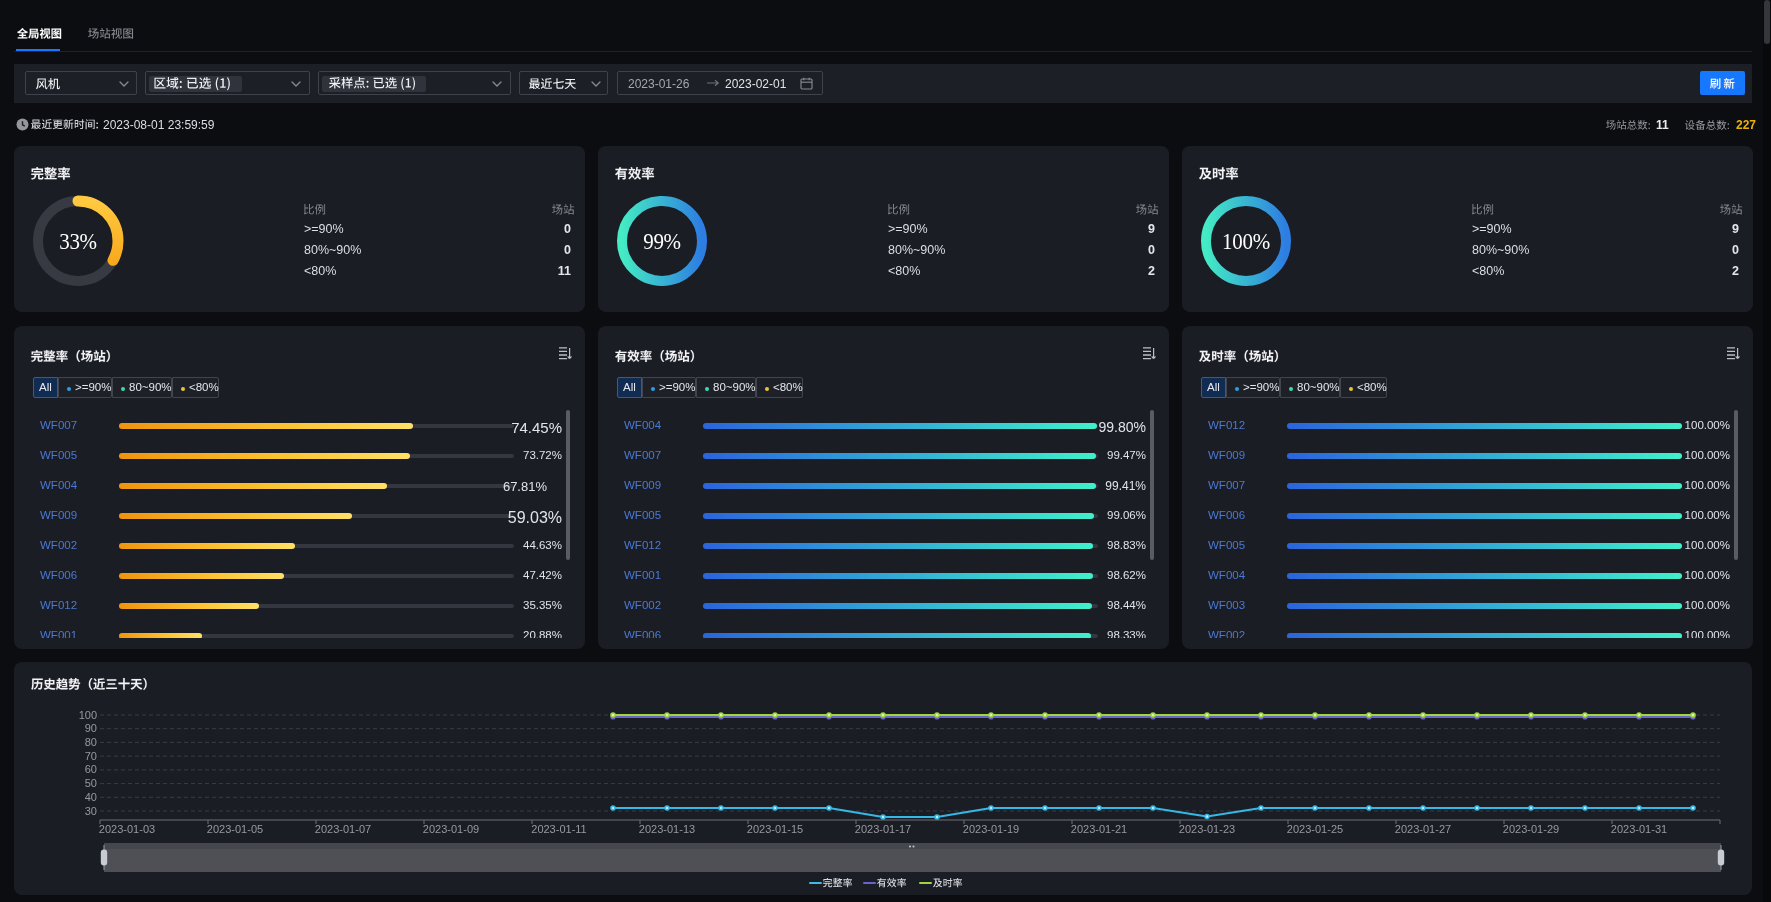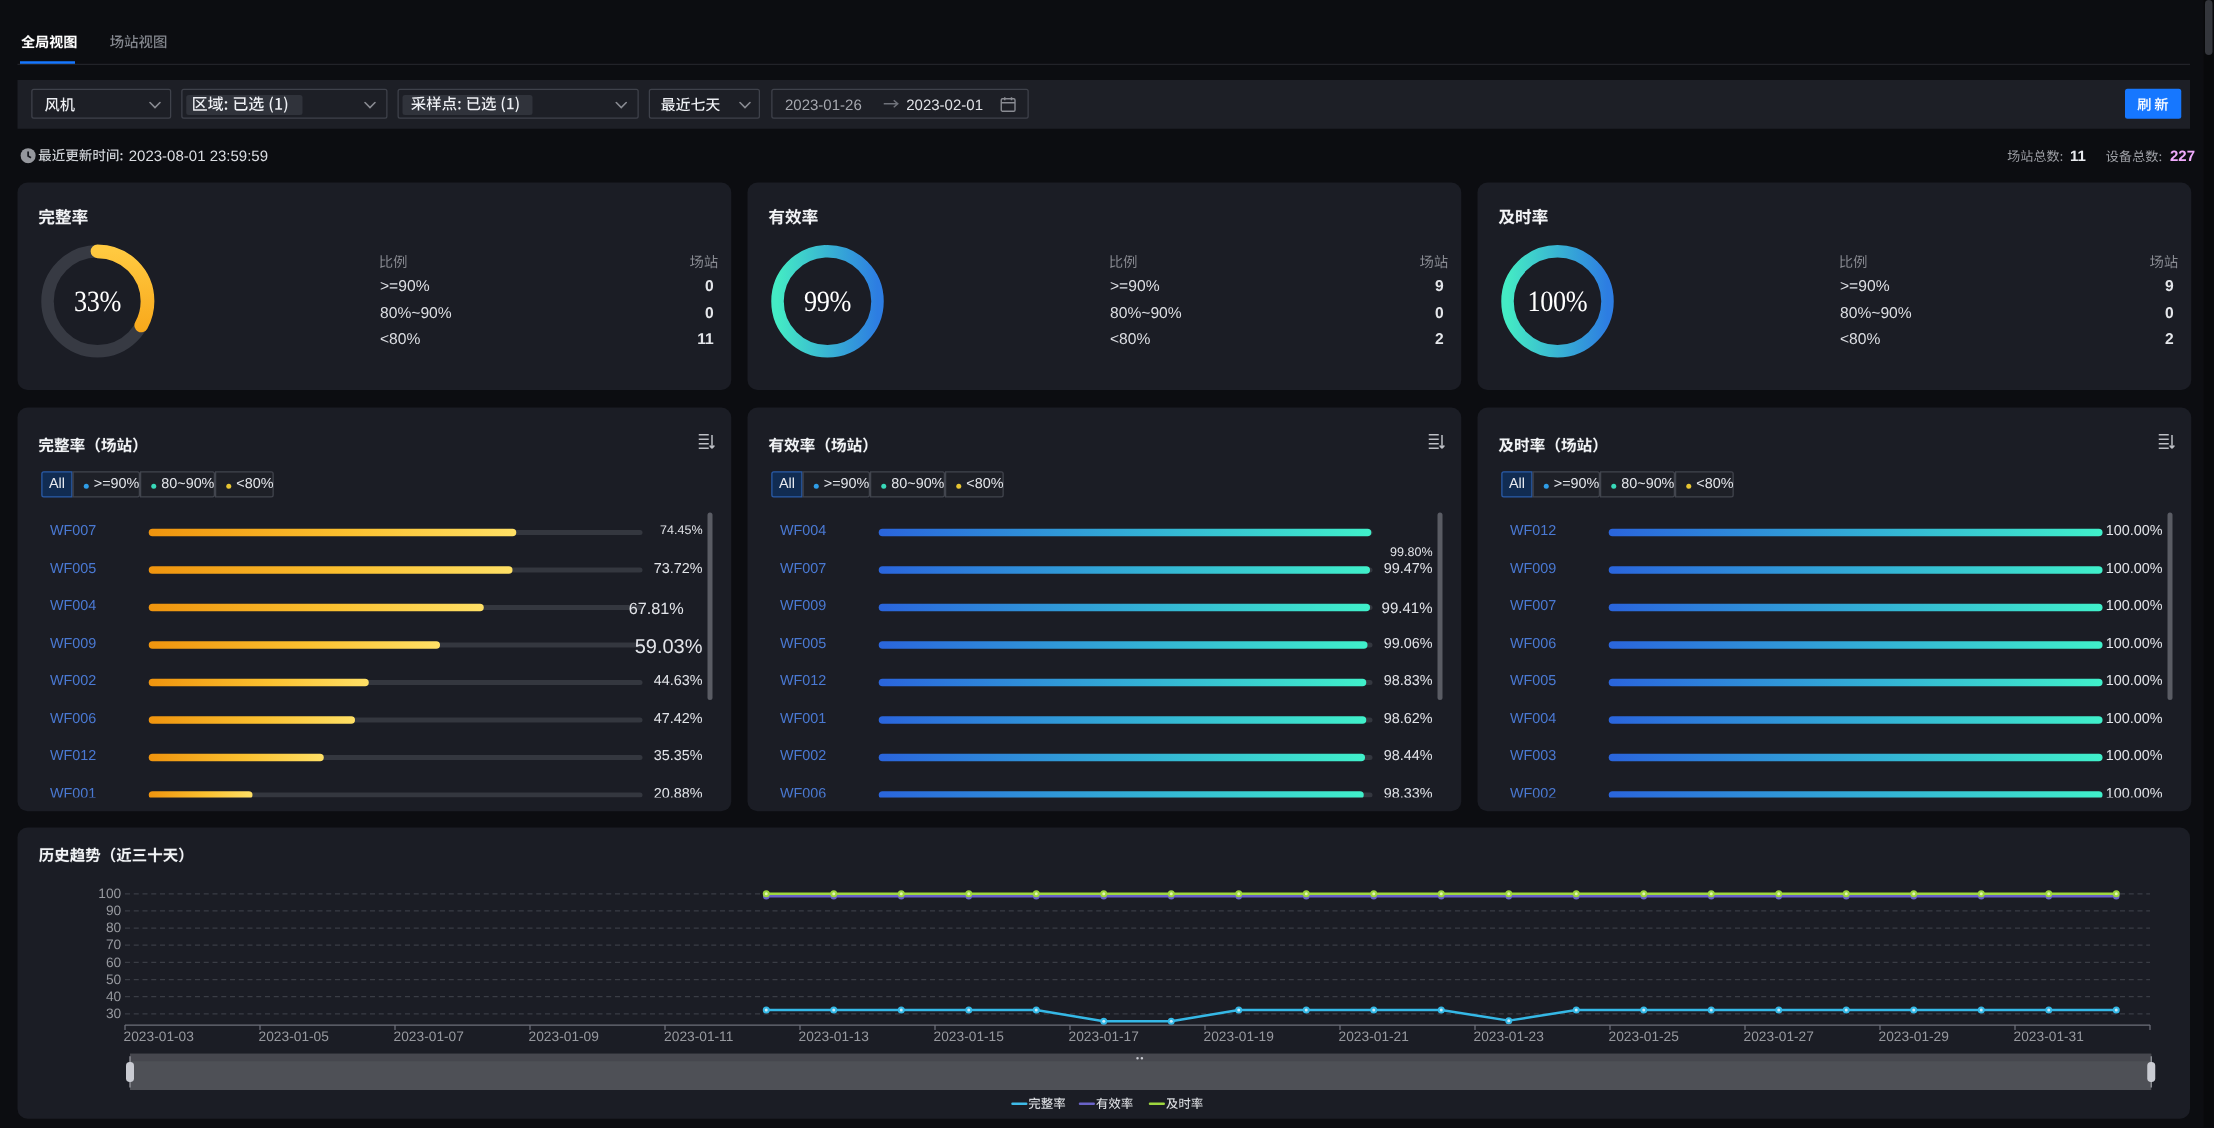--- a/index.html
+++ b/index.html
@@ -69,21 +69,21 @@
     <path d="M3 -7.3V-6.6H8.5V-7.3ZM3 -8.6V-8H8.5V-8.6ZM2 -9.3H9.5V-5.9H2ZM0.5 -5.3H10.9V-4.4H0.5ZM5.9 -3.8H9.9V-3H5.9ZM2.3 -3.8H5V-3H2.3ZM2.3 -2.3H5V-1.6H2.3ZM7.2 -3.1Q7.6 -2 8.7 -1.1Q9.7 -0.3 11.1 0.1Q11 0.2 10.8 0.5Q10.6 0.7 10.5 0.9Q9 0.5 7.9 -0.5Q6.9 -1.5 6.3 -2.9ZM9.7 -3.8H9.9L10.1 -3.9L10.7 -3.6Q10.3 -2.4 9.7 -1.6Q9 -0.7 8.1 -0.1Q7.3 0.6 6.3 0.9Q6.2 0.8 6 0.5Q5.9 0.3 5.7 0.1Q6.6 -0.1 7.4 -0.7Q8.2 -1.2 8.8 -2Q9.4 -2.7 9.7 -3.7ZM0.5 -0.6Q1.2 -0.6 2.1 -0.7Q3 -0.8 4 -0.9Q5 -1 6 -1.1L6.1 -0.3Q5.1 -0.2 4.1 -0Q3.1 0.1 2.2 0.2Q1.3 0.3 0.6 0.4ZM4.4 -5H5.5V1H4.4ZM1.6 -5H2.6V-0.3H1.6Z M16.8 -6.4H22.5V-5.4H16.8ZM19.4 -5.9H20.4V-1H19.4ZM14.6 -5.6V-1H13.5V-4.5H12.1V-5.6ZM16.2 -9H17.3V-6.5Q17.3 -5.9 17.3 -5.1Q17.2 -4.4 17.1 -3.7Q17 -2.9 16.7 -2.2Q16.5 -1.5 16.1 -0.9Q16 -1 15.8 -1.1Q15.6 -1.3 15.4 -1.4Q15.2 -1.5 15.1 -1.6Q15.6 -2.3 15.9 -3.1Q16.1 -4 16.1 -4.9Q16.2 -5.8 16.2 -6.5ZM21.4 -9.7 22.3 -8.9Q21.5 -8.6 20.5 -8.5Q19.6 -8.3 18.5 -8.2Q17.5 -8.2 16.5 -8.1Q16.5 -8.3 16.4 -8.6Q16.3 -8.8 16.2 -9Q16.9 -9.1 17.6 -9.1Q18.3 -9.2 19 -9.3Q19.7 -9.3 20.3 -9.5Q20.9 -9.6 21.4 -9.7ZM14 -1.6Q14.2 -1.6 14.4 -1.5Q14.6 -1.4 14.8 -1.2Q15 -1.1 15.4 -0.9Q15.9 -0.5 16.7 -0.4Q17.5 -0.3 18.4 -0.3Q18.9 -0.3 19.5 -0.4Q20 -0.4 20.6 -0.4Q21.2 -0.4 21.7 -0.5Q22.2 -0.5 22.7 -0.6Q22.6 -0.4 22.5 -0.2Q22.4 -0 22.4 0.2Q22.3 0.4 22.3 0.6Q22 0.6 21.5 0.6Q21.1 0.6 20.5 0.6Q19.9 0.7 19.4 0.7Q18.8 0.7 18.4 0.7Q17.3 0.7 16.5 0.5Q15.8 0.4 15.2 0.1Q14.8 -0.2 14.5 -0.4Q14.2 -0.6 14 -0.6Q13.8 -0.6 13.6 -0.4Q13.4 -0.2 13.1 0.1Q12.9 0.5 12.6 0.8L11.9 -0.2Q12.5 -0.8 13 -1.2Q13.6 -1.6 14 -1.6ZM12.3 -9 13.2 -9.5Q13.5 -9.2 13.8 -8.8Q14.1 -8.5 14.4 -8.1Q14.7 -7.8 14.9 -7.5L14 -6.9Q13.9 -7.2 13.6 -7.5Q13.3 -7.9 13 -8.3Q12.6 -8.6 12.3 -9Z M23.7 -9.1H33.8V-8.2H23.7ZM28.3 -8.7H29.4V-4.2Q29.4 -3.5 29.3 -2.9Q29.2 -2.2 28.8 -1.7Q28.5 -1.1 27.9 -0.6Q27.4 -0.1 26.4 0.3Q25.5 0.7 24.2 1Q24.1 0.9 24 0.7Q23.9 0.5 23.7 0.3Q23.6 0.1 23.5 0Q24.8 -0.2 25.7 -0.5Q26.5 -0.9 27 -1.2Q27.6 -1.6 27.8 -2.1Q28.1 -2.6 28.2 -3.1Q28.3 -3.6 28.3 -4.2ZM25.8 -4.6V-3.6H32V-4.6ZM25.8 -6.4V-5.5H32V-6.4ZM24.7 -7.3H33.1V-2.7H24.7ZM26 -2.7Q26.5 -1.9 27.3 -1.4Q28.1 -0.9 29.1 -0.6Q30.2 -0.4 31.4 -0.3Q32.7 -0.2 34.2 -0.2Q34.1 0 33.9 0.3Q33.8 0.6 33.7 0.9Q32.2 0.8 30.9 0.7Q29.5 0.6 28.4 0.2Q27.4 -0.1 26.5 -0.7Q25.6 -1.3 25 -2.3Z M41.3 -5.9H45.6V-4.9H41.3ZM35.2 -8.5H40.3V-7.6H35.2ZM35 -4H40.3V-3H35ZM35 -5.9H40.5V-5H35ZM43.3 -5.4H44.4V0.9H43.3ZM35.8 -7.4 36.7 -7.6Q36.9 -7.3 37 -6.8Q37.1 -6.4 37.2 -6.1L36.3 -5.9Q36.2 -6.2 36.1 -6.6Q36 -7 35.8 -7.4ZM38.7 -7.6 39.7 -7.4Q39.5 -6.9 39.3 -6.4Q39.1 -5.9 39 -5.6L38.1 -5.8Q38.2 -6 38.3 -6.4Q38.4 -6.7 38.5 -7Q38.6 -7.4 38.7 -7.6ZM44.4 -9.5 45.3 -8.7Q44.7 -8.5 44 -8.3Q43.3 -8.2 42.6 -8Q41.8 -7.9 41.2 -7.8Q41.1 -8 41 -8.2Q40.9 -8.4 40.8 -8.6Q41.5 -8.7 42.1 -8.9Q42.8 -9 43.4 -9.2Q44 -9.4 44.4 -9.5ZM36.9 -9.5 37.8 -9.8Q38 -9.4 38.2 -9Q38.4 -8.5 38.5 -8.2L37.5 -7.9Q37.4 -8.3 37.2 -8.7Q37.1 -9.2 36.9 -9.5ZM37.3 -5.4H38.3V-0.3Q38.3 0.1 38.2 0.3Q38.1 0.5 37.9 0.6Q37.7 0.7 37.3 0.7Q37 0.7 36.6 0.7Q36.5 0.5 36.5 0.3Q36.4 0 36.3 -0.2Q36.5 -0.1 36.8 -0.1Q37 -0.1 37.1 -0.2Q37.3 -0.2 37.3 -0.3ZM40.8 -8.6H41.8V-4.6Q41.8 -4 41.8 -3.3Q41.8 -2.5 41.6 -1.8Q41.5 -1.1 41.3 -0.4Q41.1 0.3 40.7 0.9Q40.6 0.7 40.4 0.6Q40.3 0.5 40.1 0.4Q40 0.3 39.8 0.2Q40.3 -0.5 40.5 -1.3Q40.7 -2.1 40.8 -3Q40.8 -3.9 40.8 -4.6ZM38.6 -2.3 39.3 -2.7Q39.6 -2.3 39.9 -1.8Q40.1 -1.3 40.3 -1L39.5 -0.5Q39.4 -0.9 39.1 -1.4Q38.9 -1.9 38.6 -2.3ZM35.9 -2.7 36.8 -2.4Q36.6 -1.8 36.3 -1.3Q36 -0.7 35.6 -0.3Q35.5 -0.4 35.3 -0.6Q35.1 -0.7 34.9 -0.8Q35.2 -1.2 35.5 -1.7Q35.8 -2.2 35.9 -2.7Z M47.4 -8.8H50.6V-1.2H47.4V-2.1H49.6V-7.8H47.4ZM47.4 -5.5H49.9V-4.5H47.4ZM46.9 -8.8H47.9V-0.2H46.9ZM51.1 -7.5H57.1V-6.4H51.1ZM54.7 -9.6H55.8V-0.6Q55.8 -0 55.7 0.2Q55.5 0.5 55.2 0.6Q54.8 0.8 54.2 0.8Q53.7 0.8 52.8 0.8Q52.8 0.6 52.6 0.3Q52.5 -0 52.4 -0.3Q52.8 -0.3 53.2 -0.3Q53.6 -0.3 53.9 -0.3Q54.2 -0.3 54.4 -0.3Q54.6 -0.3 54.6 -0.3Q54.7 -0.4 54.7 -0.6ZM51.4 -5.1 52.3 -5.6Q52.6 -5.1 52.9 -4.7Q53.2 -4.2 53.5 -3.7Q53.9 -3.2 54 -2.9L53.1 -2.3Q52.9 -2.7 52.6 -3.2Q52.3 -3.6 52 -4.1Q51.7 -4.6 51.4 -5.1Z M58.4 -7H59.6V1H58.4ZM58.6 -9.1 59.5 -9.6Q59.7 -9.3 60 -9.1Q60.3 -8.8 60.5 -8.5Q60.8 -8.2 60.9 -7.9L60 -7.3Q59.9 -7.6 59.6 -7.9Q59.4 -8.2 59.2 -8.5Q58.9 -8.8 58.6 -9.1ZM61.5 -9.1H67.6V-8.1H61.5ZM67 -9.1H68.1V-0.3Q68.1 0.1 68 0.4Q67.9 0.6 67.7 0.7Q67.4 0.9 67 0.9Q66.6 0.9 66.1 0.9Q66.1 0.7 66 0.4Q65.9 0.1 65.8 -0.1Q66.1 -0.1 66.4 -0.1Q66.7 -0.1 66.8 -0.1Q66.9 -0.1 67 -0.1Q67 -0.2 67 -0.3ZM62 -3.3V-2H64.5V-3.3ZM62 -5.6V-4.2H64.5V-5.6ZM61 -6.4H65.5V-1.1H61Z M70.7 -4.4Q70.3 -4.4 70.1 -4.6Q69.8 -4.9 69.8 -5.3Q69.8 -5.7 70.1 -6Q70.3 -6.2 70.7 -6.2Q71.1 -6.2 71.4 -6Q71.6 -5.7 71.6 -5.3Q71.6 -4.9 71.4 -4.6Q71.1 -4.4 70.7 -4.4ZM70.7 0.2Q70.3 0.2 70.1 -0.1Q69.8 -0.4 69.8 -0.8Q69.8 -1.2 70.1 -1.5Q70.3 -1.7 70.7 -1.7Q71.1 -1.7 71.4 -1.5Q71.6 -1.2 71.6 -0.8Q71.6 -0.4 71.4 -0.1Q71.1 0.2 70.7 0.2Z" fill="#cdd0d5"></path>
   </svg>
 <div class="txt" style="left:103px;top:118px;font-size:12px;color:#dcdee3">2023-08-01 23:59:59</div>
 <svg style="position:absolute;left:1606.0px;top:119.6px;overflow:visible" width="44.0" height="9.7" viewBox="0.4 -8.8 43.8 9.7">
     <path d="M0.5 -6.3H3.7V-5.5H0.5ZM1.8 -8.7H2.6V-1.7H1.8ZM0.4 -1.4Q0.8 -1.5 1.3 -1.7Q1.9 -1.9 2.5 -2.1Q3.1 -2.3 3.7 -2.6L3.8 -1.8Q3 -1.5 2.2 -1.2Q1.3 -0.8 0.6 -0.6ZM3.9 -8.3H8.3V-7.6H3.9ZM9.1 -5.4H9.9Q9.9 -5.4 9.9 -5.4Q9.9 -5.3 9.9 -5.2Q9.9 -5.1 9.8 -5Q9.8 -3.7 9.7 -2.7Q9.6 -1.7 9.5 -1.1Q9.4 -0.5 9.3 -0.1Q9.2 0.2 9 0.4Q8.9 0.6 8.7 0.6Q8.6 0.7 8.3 0.7Q8.1 0.8 7.8 0.8Q7.5 0.8 7.2 0.7Q7.2 0.6 7.1 0.4Q7.1 0.1 7 0Q7.3 0 7.6 0Q7.9 0 8 0Q8.1 0.1 8.2 0Q8.3 -0 8.4 -0.1Q8.5 -0.3 8.6 -0.8Q8.8 -1.3 8.9 -2.4Q9 -3.5 9.1 -5.3ZM4.3 -4.6Q4.3 -4.7 4.2 -4.8Q4.2 -4.9 4.1 -5.1Q4 -5.2 4 -5.3Q4.2 -5.3 4.5 -5.5Q4.7 -5.6 5 -5.8Q5.2 -5.9 5.5 -6.1Q5.9 -6.4 6.3 -6.7Q6.7 -7 7.1 -7.4Q7.6 -7.8 7.9 -8.2V-8.2L8.3 -8.4L8.9 -7.9Q7.9 -7 6.8 -6.2Q5.8 -5.5 4.9 -5V-4.9Q4.9 -4.9 4.8 -4.9Q4.7 -4.9 4.6 -4.8Q4.5 -4.7 4.4 -4.7Q4.3 -4.6 4.3 -4.6ZM4.3 -4.6V-5.2L4.8 -5.4H9.4L9.4 -4.7H5.2Q4.9 -4.7 4.6 -4.7Q4.4 -4.6 4.3 -4.6ZM7.7 -5 8.4 -4.9Q7.9 -3 6.9 -1.5Q6 -0.1 4.6 0.8Q4.5 0.8 4.4 0.7Q4.3 0.6 4.2 0.5Q4.1 0.4 4 0.4Q5.4 -0.5 6.3 -1.8Q7.2 -3.2 7.7 -5ZM6.1 -5 6.8 -4.9Q6.4 -3.8 5.8 -2.9Q5.2 -2.1 4.4 -1.5Q4.3 -1.5 4.2 -1.6Q4.1 -1.7 4 -1.8Q3.9 -1.9 3.8 -1.9Q4.6 -2.4 5.2 -3.2Q5.8 -4 6.1 -5Z M11.1 -6.8H15.2V-6.1H11.1ZM11 -1Q11.5 -1.1 12.2 -1.3Q12.8 -1.4 13.6 -1.6Q14.3 -1.8 15.1 -1.9L15.2 -1.2Q14.1 -0.9 13.1 -0.7Q12 -0.4 11.2 -0.2ZM11.5 -5.5 12.2 -5.6Q12.3 -5 12.4 -4.4Q12.5 -3.7 12.6 -3Q12.7 -2.4 12.7 -1.9L12 -1.8Q12 -2.3 11.9 -2.9Q11.9 -3.6 11.8 -4.2Q11.7 -4.9 11.5 -5.5ZM14 -5.8 14.7 -5.6Q14.6 -5.1 14.5 -4.5Q14.4 -3.9 14.3 -3.4Q14.2 -2.8 14.1 -2.2Q14 -1.7 13.8 -1.3L13.3 -1.4Q13.4 -1.9 13.5 -2.4Q13.6 -2.9 13.7 -3.5Q13.8 -4.1 13.8 -4.7Q13.9 -5.3 14 -5.8ZM12.3 -8.6 13 -8.8Q13.3 -8.4 13.5 -8Q13.7 -7.5 13.8 -7.2L13.1 -7Q13 -7.3 12.8 -7.7Q12.6 -8.2 12.3 -8.6ZM17.6 -6.6H20.6V-5.9H17.6ZM15.8 -0.4H19.7V0.3H15.8ZM17.1 -8.8H17.9V-3.5H17.1ZM15.4 -3.8H20.1V0.8H19.3V-3.1H16.2V0.8H15.4Z M29 -2.2 29.6 -2.6Q29.9 -2.2 30.2 -1.8Q30.5 -1.4 30.7 -1Q31 -0.6 31.1 -0.3L30.4 0.1Q30.3 -0.2 30.1 -0.6Q29.9 -1 29.6 -1.5Q29.3 -1.9 29 -2.2ZM25.3 -2.8 25.9 -3.3Q26.2 -3 26.6 -2.7Q27 -2.4 27.3 -2.1Q27.6 -1.8 27.8 -1.6L27.2 -1.1Q27 -1.4 26.7 -1.7Q26.4 -2 26 -2.3Q25.7 -2.6 25.3 -2.8ZM24 -2.5H24.8V-0.4Q24.8 -0.1 24.9 -0.1Q25.1 0 25.6 0Q25.7 0 25.9 0Q26.1 0 26.4 0Q26.7 0 26.9 0Q27.2 0 27.5 0Q27.7 0 27.8 0Q28.1 0 28.2 -0.1Q28.4 -0.1 28.4 -0.4Q28.5 -0.6 28.5 -1.1Q28.6 -1 28.7 -0.9Q28.8 -0.9 29 -0.8Q29.1 -0.8 29.2 -0.8Q29.2 -0.2 29 0.2Q28.9 0.5 28.6 0.6Q28.4 0.7 27.9 0.7Q27.8 0.7 27.6 0.7Q27.3 0.7 27 0.7Q26.7 0.7 26.4 0.7Q26.1 0.7 25.8 0.7Q25.6 0.7 25.5 0.7Q24.9 0.7 24.6 0.6Q24.2 0.5 24.1 0.3Q24 0.1 24 -0.4ZM22.4 -2.4 23.2 -2.2Q23 -1.6 22.8 -0.9Q22.5 -0.2 22.2 0.3L21.5 -0.1Q21.7 -0.4 21.9 -0.7Q22.1 -1.1 22.2 -1.5Q22.3 -2 22.4 -2.4ZM23.7 -8.5 24.4 -8.8Q24.7 -8.4 25 -7.9Q25.4 -7.4 25.5 -7L24.8 -6.6Q24.7 -6.9 24.5 -7.2Q24.4 -7.5 24.1 -7.9Q23.9 -8.2 23.7 -8.5ZM28.2 -8.8 29 -8.5Q28.6 -7.9 28.3 -7.3Q27.9 -6.6 27.5 -6.2L26.9 -6.5Q27.1 -6.8 27.4 -7.2Q27.6 -7.6 27.8 -8Q28 -8.5 28.2 -8.8ZM23.8 -6V-4.1H28.7V-6ZM23 -6.7H29.6V-3.3H23Z M32.2 -3.4H36.3V-2.7H32.2ZM32 -6.9H37.1V-6.2H32ZM36.2 -8.6 36.8 -8.3Q36.6 -8 36.3 -7.6Q36.1 -7.2 35.9 -7L35.4 -7.2Q35.5 -7.4 35.6 -7.7Q35.8 -7.9 35.9 -8.2Q36.1 -8.4 36.2 -8.6ZM34.2 -8.8H34.9V-4.2H34.2ZM32.4 -8.3 33 -8.6Q33.2 -8.2 33.4 -7.9Q33.6 -7.5 33.7 -7.2L33.1 -6.9Q33 -7.2 32.8 -7.6Q32.6 -8 32.4 -8.3ZM34.2 -6.6 34.7 -6.3Q34.5 -5.8 34.1 -5.4Q33.7 -5 33.2 -4.6Q32.8 -4.2 32.3 -4Q32.3 -4.1 32.1 -4.3Q32 -4.5 31.9 -4.6Q32.4 -4.8 32.8 -5.1Q33.2 -5.4 33.6 -5.8Q34 -6.2 34.2 -6.6ZM34.8 -6.4Q35 -6.3 35.2 -6.1Q35.5 -6 35.8 -5.8Q36.2 -5.6 36.4 -5.4Q36.7 -5.2 36.8 -5.1L36.3 -4.6Q36.2 -4.7 36 -4.9Q35.7 -5.1 35.4 -5.3Q35.1 -5.5 34.9 -5.7Q34.6 -5.9 34.4 -6ZM37.9 -6.8H41.5V-6H37.9ZM38.1 -8.7 38.8 -8.6Q38.7 -7.6 38.4 -6.7Q38.2 -5.8 37.9 -5Q37.6 -4.1 37.1 -3.5Q37.1 -3.6 37 -3.7Q36.9 -3.8 36.8 -3.9Q36.6 -4 36.6 -4Q37 -4.6 37.3 -5.3Q37.6 -6.1 37.8 -6.9Q38 -7.8 38.1 -8.7ZM40 -6.4 40.8 -6.3Q40.5 -4.5 40.1 -3.2Q39.6 -1.8 38.8 -0.8Q37.9 0.2 36.7 0.9Q36.6 0.8 36.6 0.7Q36.5 0.5 36.4 0.4Q36.3 0.3 36.2 0.2Q37.4 -0.4 38.2 -1.3Q39 -2.2 39.4 -3.4Q39.8 -4.7 40 -6.4ZM38.3 -6.1Q38.5 -4.7 39 -3.5Q39.4 -2.2 40.1 -1.3Q40.8 -0.4 41.7 0.1Q41.6 0.2 41.4 0.4Q41.3 0.6 41.2 0.7Q40.2 0.1 39.5 -0.9Q38.8 -1.8 38.4 -3.2Q37.9 -4.5 37.6 -6ZM32.7 -1.6 33.1 -2.1Q33.7 -1.9 34.3 -1.6Q34.9 -1.3 35.4 -1Q36 -0.7 36.3 -0.5L35.8 0.1Q35.5 -0.2 34.9 -0.5Q34.4 -0.8 33.8 -1.1Q33.2 -1.4 32.7 -1.6ZM36 -3.4H36.1L36.3 -3.4L36.7 -3.2Q36.4 -2.1 35.7 -1.3Q35.1 -0.5 34.2 -0Q33.3 0.5 32.3 0.8Q32.2 0.6 32.1 0.4Q32 0.3 31.9 0.1Q32.9 -0.1 33.7 -0.5Q34.5 -0.9 35.1 -1.6Q35.7 -2.3 36 -3.3ZM32.7 -1.6Q32.9 -1.9 33.1 -2.4Q33.4 -2.8 33.6 -3.2Q33.8 -3.7 33.9 -4.1L34.6 -3.9Q34.5 -3.5 34.3 -3.1Q34 -2.6 33.8 -2.2Q33.6 -1.8 33.4 -1.5Z M43.5 -4.1Q43.2 -4.1 43 -4.3Q42.8 -4.5 42.8 -4.8Q42.8 -5.2 43 -5.4Q43.2 -5.6 43.5 -5.6Q43.7 -5.6 43.9 -5.4Q44.2 -5.2 44.2 -4.8Q44.2 -4.5 43.9 -4.3Q43.7 -4.1 43.5 -4.1ZM43.5 0.1Q43.2 0.1 43 -0.1Q42.8 -0.3 42.8 -0.6Q42.8 -0.9 43 -1.1Q43.2 -1.3 43.5 -1.3Q43.7 -1.3 43.9 -1.1Q44.2 -0.9 44.2 -0.6Q44.2 -0.3 43.9 -0.1Q43.7 0.1 43.5 0.1Z" fill="#9fa1a7"></path>
   </svg>
 <div class="txt" style="left:1656px;top:118px;font-size:12px;font-weight:bold;color:#e8eaee">11</div>
 <svg style="position:absolute;left:1685.0px;top:119.6px;overflow:visible" width="44.0" height="9.9" viewBox="0.5 -8.9 43.7 9.8">
     <path d="M1.3 -8.1 1.8 -8.6Q2.1 -8.4 2.4 -8.1Q2.7 -7.8 3 -7.6Q3.2 -7.3 3.4 -7.1L2.9 -6.5Q2.7 -6.7 2.4 -7Q2.2 -7.3 1.9 -7.6Q1.6 -7.9 1.3 -8.1ZM1.8 0.6 1.7 -0.1 1.9 -0.4 3.9 -1.8Q3.9 -1.7 4 -1.5Q4.1 -1.3 4.1 -1.2Q3.5 -0.7 3 -0.3Q2.6 -0 2.4 0.2Q2.1 0.3 2 0.4Q1.9 0.5 1.8 0.6ZM0.5 -5.5H2.3V-4.8H0.5ZM5.4 -8.4H8.1V-7.7H5.4ZM4 -4.2H8.9V-3.4H4ZM8.7 -4.2H8.8L9 -4.2L9.5 -4Q9.1 -3 8.6 -2.2Q8 -1.4 7.3 -0.8Q6.6 -0.2 5.7 0.2Q4.9 0.6 4 0.8Q3.9 0.7 3.8 0.5Q3.7 0.3 3.6 0.2Q4.4 -0 5.2 -0.4Q6 -0.8 6.7 -1.3Q7.4 -1.8 7.9 -2.5Q8.4 -3.2 8.7 -4.1ZM5.1 -3.6Q5.5 -2.7 6.2 -1.9Q6.9 -1.1 7.9 -0.6Q8.9 -0.1 10.1 0.2Q10 0.3 9.9 0.4Q9.8 0.5 9.8 0.6Q9.7 0.8 9.6 0.9Q7.8 0.4 6.5 -0.7Q5.1 -1.8 4.4 -3.4ZM5.2 -8.4H5.9V-7.3Q5.9 -6.8 5.8 -6.2Q5.6 -5.7 5.2 -5.2Q4.8 -4.8 4.1 -4.4Q4 -4.5 3.9 -4.6Q3.8 -4.7 3.7 -4.8Q3.6 -4.9 3.5 -5Q4.2 -5.3 4.6 -5.7Q4.9 -6.1 5 -6.5Q5.2 -6.9 5.2 -7.3ZM7.8 -8.4H8.5V-6Q8.5 -5.8 8.5 -5.7Q8.6 -5.6 8.7 -5.6Q8.8 -5.6 8.9 -5.6Q9.1 -5.6 9.2 -5.6Q9.4 -5.6 9.4 -5.6Q9.5 -5.6 9.7 -5.6Q9.8 -5.6 9.9 -5.7Q9.9 -5.5 9.9 -5.3Q10 -5.1 10 -5Q9.9 -4.9 9.7 -4.9Q9.6 -4.9 9.4 -4.9Q9.4 -4.9 9.2 -4.9Q9 -4.9 8.9 -4.9Q8.7 -4.9 8.6 -4.9Q8.3 -4.9 8.1 -5Q7.9 -5.1 7.8 -5.4Q7.8 -5.6 7.8 -6ZM1.8 0.6Q1.8 0.5 1.7 0.4Q1.7 0.3 1.6 0.2Q1.5 0 1.4 -0Q1.5 -0.1 1.6 -0.2Q1.8 -0.4 1.8 -0.6Q1.9 -0.8 1.9 -1V-5.5H2.7V-0.3Q2.7 -0.3 2.6 -0.2Q2.4 -0.1 2.3 0Q2.1 0.2 2 0.4Q1.8 0.5 1.8 0.6Z M13.9 -7.9H18.4V-7.2H13.9ZM18.2 -7.9H18.3L18.5 -8L19 -7.6Q18.5 -7 17.9 -6.4Q17.2 -5.8 16.4 -5.4Q15.7 -4.9 14.8 -4.6Q13.9 -4.2 13 -4Q12.1 -3.8 11.2 -3.6Q11.2 -3.7 11.1 -3.9Q11 -4 11 -4.1Q10.9 -4.3 10.8 -4.4Q11.7 -4.5 12.6 -4.7Q13.4 -4.9 14.3 -5.2Q15.1 -5.5 15.9 -5.9Q16.6 -6.3 17.2 -6.8Q17.8 -7.2 18.2 -7.8ZM13.9 -7.2Q14.5 -6.5 15.6 -5.9Q16.6 -5.4 18 -5Q19.3 -4.6 20.7 -4.5Q20.6 -4.4 20.5 -4.3Q20.4 -4.1 20.4 -4Q20.3 -3.9 20.2 -3.8Q18.8 -3.9 17.5 -4.3Q16.1 -4.7 15 -5.4Q13.9 -6 13.2 -6.8ZM12.3 -3.7H19.2V0.8H18.3V-3.1H13.1V0.8H12.3ZM12.6 -2H18.7V-1.4H12.6ZM12.6 -0.2H18.7V0.5H12.6ZM15.3 -3.4H16.1V0.2H15.3ZM14.4 -8.9 15.2 -8.7Q14.7 -7.8 13.9 -7Q13 -6.2 11.8 -5.6Q11.8 -5.7 11.7 -5.8Q11.6 -5.9 11.5 -6Q11.4 -6.1 11.3 -6.2Q12.1 -6.5 12.7 -7Q13.3 -7.4 13.7 -7.9Q14.1 -8.4 14.4 -8.9Z M29 -2.2 29.6 -2.6Q29.9 -2.2 30.2 -1.8Q30.5 -1.4 30.7 -1Q31 -0.6 31.1 -0.3L30.4 0.1Q30.3 -0.2 30.1 -0.6Q29.9 -1 29.6 -1.5Q29.3 -1.9 29 -2.2ZM25.3 -2.8 25.9 -3.3Q26.2 -3 26.6 -2.7Q27 -2.4 27.3 -2.1Q27.6 -1.8 27.8 -1.6L27.2 -1.1Q27 -1.4 26.7 -1.7Q26.4 -2 26 -2.3Q25.7 -2.6 25.3 -2.8ZM24 -2.5H24.8V-0.4Q24.8 -0.1 24.9 -0.1Q25.1 0 25.6 0Q25.7 0 25.9 0Q26.1 0 26.4 0Q26.7 0 26.9 0Q27.2 0 27.5 0Q27.7 0 27.8 0Q28.1 0 28.2 -0.1Q28.4 -0.1 28.4 -0.4Q28.5 -0.6 28.5 -1.1Q28.6 -1 28.7 -0.9Q28.8 -0.9 29 -0.8Q29.1 -0.8 29.2 -0.8Q29.2 -0.2 29 0.2Q28.9 0.5 28.6 0.6Q28.4 0.7 27.9 0.7Q27.8 0.7 27.6 0.7Q27.3 0.7 27 0.7Q26.7 0.7 26.4 0.7Q26.1 0.7 25.8 0.7Q25.6 0.7 25.5 0.7Q24.9 0.7 24.6 0.6Q24.2 0.5 24.1 0.3Q24 0.1 24 -0.4ZM22.4 -2.4 23.2 -2.2Q23 -1.6 22.8 -0.9Q22.5 -0.2 22.2 0.3L21.5 -0.1Q21.7 -0.4 21.9 -0.7Q22.1 -1.1 22.2 -1.5Q22.3 -2 22.4 -2.4ZM23.7 -8.5 24.4 -8.8Q24.7 -8.4 25 -7.9Q25.4 -7.4 25.5 -7L24.8 -6.6Q24.7 -6.9 24.5 -7.2Q24.4 -7.5 24.1 -7.9Q23.9 -8.2 23.7 -8.5ZM28.2 -8.8 29 -8.5Q28.6 -7.9 28.3 -7.3Q27.9 -6.6 27.5 -6.2L26.9 -6.5Q27.1 -6.8 27.4 -7.2Q27.6 -7.6 27.8 -8Q28 -8.5 28.2 -8.8ZM23.8 -6V-4.1H28.7V-6ZM23 -6.7H29.6V-3.3H23Z M32.2 -3.4H36.3V-2.7H32.2ZM32 -6.9H37.1V-6.2H32ZM36.2 -8.6 36.8 -8.3Q36.6 -8 36.3 -7.6Q36.1 -7.2 35.9 -7L35.4 -7.2Q35.5 -7.4 35.6 -7.7Q35.8 -7.9 35.9 -8.2Q36.1 -8.4 36.2 -8.6ZM34.2 -8.8H34.9V-4.2H34.2ZM32.4 -8.3 33 -8.6Q33.2 -8.2 33.4 -7.9Q33.6 -7.5 33.7 -7.2L33.1 -6.9Q33 -7.2 32.8 -7.6Q32.6 -8 32.4 -8.3ZM34.2 -6.6 34.7 -6.3Q34.5 -5.8 34.1 -5.4Q33.7 -5 33.2 -4.6Q32.8 -4.2 32.3 -4Q32.3 -4.1 32.1 -4.3Q32 -4.5 31.9 -4.6Q32.4 -4.8 32.8 -5.1Q33.2 -5.4 33.6 -5.8Q34 -6.2 34.2 -6.6ZM34.8 -6.4Q35 -6.3 35.2 -6.1Q35.5 -6 35.8 -5.8Q36.2 -5.6 36.4 -5.4Q36.7 -5.2 36.8 -5.1L36.3 -4.6Q36.2 -4.7 36 -4.9Q35.7 -5.1 35.4 -5.3Q35.1 -5.5 34.9 -5.7Q34.6 -5.9 34.4 -6ZM37.9 -6.8H41.5V-6H37.9ZM38.1 -8.7 38.8 -8.6Q38.7 -7.6 38.4 -6.7Q38.2 -5.8 37.9 -5Q37.6 -4.1 37.1 -3.5Q37.1 -3.6 37 -3.7Q36.9 -3.8 36.8 -3.9Q36.6 -4 36.6 -4Q37 -4.6 37.3 -5.3Q37.6 -6.1 37.8 -6.9Q38 -7.8 38.1 -8.7ZM40 -6.4 40.8 -6.3Q40.5 -4.5 40.1 -3.2Q39.6 -1.8 38.8 -0.8Q37.9 0.2 36.7 0.9Q36.6 0.8 36.6 0.7Q36.5 0.5 36.4 0.4Q36.3 0.3 36.2 0.2Q37.4 -0.4 38.2 -1.3Q39 -2.2 39.4 -3.4Q39.8 -4.7 40 -6.4ZM38.3 -6.1Q38.5 -4.7 39 -3.5Q39.4 -2.2 40.1 -1.3Q40.8 -0.4 41.7 0.1Q41.6 0.2 41.4 0.4Q41.3 0.6 41.2 0.7Q40.2 0.1 39.5 -0.9Q38.8 -1.8 38.4 -3.2Q37.9 -4.5 37.6 -6ZM32.7 -1.6 33.1 -2.1Q33.7 -1.9 34.3 -1.6Q34.9 -1.3 35.4 -1Q36 -0.7 36.3 -0.5L35.8 0.1Q35.5 -0.2 34.9 -0.5Q34.4 -0.8 33.8 -1.1Q33.2 -1.4 32.7 -1.6ZM36 -3.4H36.1L36.3 -3.4L36.7 -3.2Q36.4 -2.1 35.7 -1.3Q35.1 -0.5 34.2 -0Q33.3 0.5 32.3 0.8Q32.2 0.6 32.1 0.4Q32 0.3 31.9 0.1Q32.9 -0.1 33.7 -0.5Q34.5 -0.9 35.1 -1.6Q35.7 -2.3 36 -3.3ZM32.7 -1.6Q32.9 -1.9 33.1 -2.4Q33.4 -2.8 33.6 -3.2Q33.8 -3.7 33.9 -4.1L34.6 -3.9Q34.5 -3.5 34.3 -3.1Q34 -2.6 33.8 -2.2Q33.6 -1.8 33.4 -1.5Z M43.5 -4.1Q43.2 -4.1 43 -4.3Q42.8 -4.5 42.8 -4.8Q42.8 -5.2 43 -5.4Q43.2 -5.6 43.5 -5.6Q43.7 -5.6 43.9 -5.4Q44.2 -5.2 44.2 -4.8Q44.2 -4.5 43.9 -4.3Q43.7 -4.1 43.5 -4.1ZM43.5 0.1Q43.2 0.1 43 -0.1Q42.8 -0.3 42.8 -0.6Q42.8 -0.9 43 -1.1Q43.2 -1.3 43.5 -1.3Q43.7 -1.3 43.9 -1.1Q44.2 -0.9 44.2 -0.6Q44.2 -0.3 43.9 -0.1Q43.7 0.1 43.5 0.1Z" fill="#9fa1a7"></path>
   </svg>
-<div class="txt" style="left:1736px;top:118px;font-size:12px;font-weight:bold;color:#f0abfc">227</div>
+<div class="txt" style="left:1736px;top:118px;font-size:12px;font-weight:bold;color:#eab308">227</div>
 <div class="card" style="left:14px;top:146px;width:571px;height:166px"></div>
 <svg style="position:absolute;left:31.0px;top:166.6px;overflow:visible" width="39.0" height="12.7" viewBox="0.4 -10.8 36.5 11.9">
     <path d="M3 -7H9.5V-5.6H3ZM0.7 -4.7H11.9V-3.3H0.7ZM3.8 -3.7H5.3Q5.3 -2.7 5.1 -1.9Q4.9 -1.1 4.5 -0.5Q4.1 0.1 3.3 0.5Q2.5 0.9 1.2 1.1Q1.2 0.9 1 0.7Q0.9 0.5 0.7 0.2Q0.6 0 0.4 -0.2Q1.6 -0.3 2.2 -0.6Q2.9 -0.9 3.2 -1.3Q3.5 -1.7 3.6 -2.3Q3.7 -2.9 3.8 -3.7ZM7 -3.9H8.5V-0.9Q8.5 -0.6 8.6 -0.5Q8.7 -0.4 9 -0.4Q9.1 -0.4 9.2 -0.4Q9.4 -0.4 9.6 -0.4Q9.8 -0.4 9.9 -0.4Q10.1 -0.4 10.2 -0.4Q10.4 -0.4 10.5 -0.5Q10.6 -0.6 10.7 -1Q10.7 -1.3 10.7 -1.9Q10.9 -1.8 11.1 -1.7Q11.4 -1.6 11.6 -1.5Q11.9 -1.4 12.1 -1.4Q12 -0.5 11.8 0Q11.6 0.6 11.3 0.8Q11 1 10.4 1Q10.2 1 10 1Q9.8 1 9.6 1Q9.3 1 9.1 1Q8.9 1 8.8 1Q8.1 1 7.7 0.8Q7.3 0.6 7.1 0.2Q7 -0.2 7 -0.9ZM0.9 -9.3H11.6V-6.2H10V-7.9H2.4V-6.2H0.9ZM5.1 -10.3 6.6 -10.8Q6.8 -10.3 7.1 -9.8Q7.3 -9.3 7.4 -9L5.7 -8.5Q5.7 -8.8 5.5 -9.4Q5.3 -9.9 5.1 -10.3Z M13.8 -4H23.7V-2.8H13.8ZM13.2 -10H18.9V-9H13.2ZM18.8 -2.2H22.7V-1.1H18.8ZM13 -0.4H24.5V0.8H13ZM18 -3.5H19.4V0.1H18ZM15.4 -10.6H16.7V-4.2H15.4ZM14.9 -2.3H16.3V0.2H14.9ZM14.6 -7.7V-7H17.5V-7.7ZM13.4 -8.6H18.7V-6.2H13.4ZM20.3 -10.6 21.6 -10.3Q21.3 -9.2 20.8 -8.2Q20.2 -7.2 19.5 -6.6Q19.4 -6.7 19.2 -6.9Q19 -7.1 18.9 -7.3Q18.7 -7.5 18.5 -7.6Q19.1 -8.2 19.6 -8.9Q20 -9.7 20.3 -10.6ZM20.3 -9.3H24.4V-8.2H19.7ZM22.4 -8.8 23.7 -8.7Q23.3 -6.8 22.2 -5.7Q21.2 -4.6 19.5 -4Q19.4 -4.1 19.2 -4.3Q19.1 -4.5 18.9 -4.7Q18.8 -4.9 18.6 -5.1Q20.2 -5.5 21.1 -6.4Q22.1 -7.3 22.4 -8.8ZM20.6 -8.7Q20.8 -8 21.4 -7.2Q21.9 -6.6 22.7 -6Q23.5 -5.4 24.7 -5.1Q24.5 -5 24.4 -4.8Q24.2 -4.6 24.1 -4.4Q23.9 -4.1 23.9 -4Q22.7 -4.4 21.9 -5Q21 -5.7 20.5 -6.5Q19.9 -7.3 19.6 -8.1ZM15.3 -6.6 16.2 -6.2Q15.9 -5.8 15.5 -5.4Q15.1 -5 14.7 -4.6Q14.2 -4.2 13.7 -4Q13.6 -4.2 13.3 -4.5Q13.1 -4.8 12.9 -5Q13.3 -5.1 13.8 -5.4Q14.2 -5.6 14.6 -6Q15 -6.3 15.3 -6.6ZM16.6 -5.6 17.2 -6.3Q17.6 -6.2 18 -5.9Q18.5 -5.6 18.7 -5.4L18.1 -4.6Q17.9 -4.8 17.4 -5.1Q17 -5.4 16.6 -5.6Z M30.4 -3.4H32V1.1H30.4ZM25.5 -2.6H37V-1.2H25.5ZM25.9 -9.6H36.8V-8.3H25.9ZM35.2 -8 36.5 -7.3Q36 -6.9 35.6 -6.5Q35.1 -6.1 34.7 -5.8L33.6 -6.5Q33.9 -6.7 34.2 -6.9Q34.5 -7.2 34.7 -7.5Q35 -7.8 35.2 -8ZM31.9 -5.5 33 -5.9Q33.2 -5.5 33.5 -5.1Q33.7 -4.7 34 -4.3Q34.2 -3.9 34.3 -3.6L33.1 -3.2Q33 -3.5 32.8 -3.9Q32.6 -4.3 32.4 -4.7Q32.1 -5.1 31.9 -5.5ZM25.5 -4.4Q26.1 -4.7 26.9 -5Q27.8 -5.3 28.6 -5.7L28.9 -4.6Q28.2 -4.2 27.5 -3.9Q26.8 -3.5 26.2 -3.2ZM25.9 -7.2 26.9 -8Q27.2 -7.8 27.5 -7.6Q27.9 -7.3 28.2 -7.1Q28.6 -6.9 28.8 -6.7L27.7 -5.8Q27.5 -6 27.2 -6.2Q26.9 -6.5 26.5 -6.7Q26.2 -7 25.9 -7.2ZM33.4 -4.9 34.4 -5.7Q34.8 -5.5 35.3 -5.2Q35.7 -4.9 36.2 -4.6Q36.6 -4.3 36.9 -4.1L35.8 -3.2Q35.5 -3.4 35.1 -3.7Q34.7 -4 34.2 -4.3Q33.8 -4.7 33.4 -4.9ZM29.3 -5.8Q29.3 -5.9 29.2 -6.1Q29.1 -6.4 29.1 -6.6Q29 -6.8 28.9 -7Q29.1 -7 29.2 -7.1Q29.3 -7.2 29.5 -7.4Q29.6 -7.5 29.8 -7.8Q30 -8.1 30.3 -8.4Q30.5 -8.8 30.7 -9.2L31.9 -8.8Q31.6 -8.1 31 -7.5Q30.5 -6.9 30 -6.4V-6.4Q30 -6.4 29.9 -6.3Q29.8 -6.3 29.7 -6.2Q29.5 -6.1 29.4 -6Q29.3 -5.9 29.3 -5.8ZM29.3 -5.8 29.3 -6.8 29.9 -7.1 32.2 -7.2Q32.2 -7 32.1 -6.6Q32 -6.3 32 -6.1Q31.2 -6 30.8 -6Q30.3 -6 30 -5.9Q29.7 -5.9 29.6 -5.8Q29.4 -5.8 29.3 -5.8ZM29.1 -3.3Q29 -3.4 29 -3.6Q28.9 -3.8 28.8 -4.1Q28.8 -4.3 28.7 -4.5Q28.9 -4.5 29.2 -4.7Q29.4 -4.9 29.8 -5.1Q29.9 -5.2 30.3 -5.6Q30.6 -5.9 31 -6.3Q31.4 -6.7 31.9 -7.2Q32.3 -7.7 32.7 -8.2L33.8 -7.5Q33 -6.5 31.9 -5.5Q30.9 -4.6 29.8 -3.9V-3.9Q29.8 -3.9 29.7 -3.8Q29.6 -3.7 29.5 -3.7Q29.3 -3.6 29.2 -3.5Q29.1 -3.4 29.1 -3.3ZM29.1 -3.3 29 -4.2 29.7 -4.7 33.4 -4.9Q33.4 -4.7 33.3 -4.4Q33.3 -4 33.3 -3.8Q32 -3.7 31.3 -3.6Q30.5 -3.6 30.1 -3.5Q29.6 -3.4 29.4 -3.4Q29.2 -3.3 29.1 -3.3ZM30.1 -10.3 31.6 -10.7Q31.9 -10.4 32.1 -10Q32.3 -9.7 32.5 -9.4L30.9 -8.9Q30.8 -9.2 30.5 -9.6Q30.3 -10 30.1 -10.3Z" fill="#f2f3f6" stroke="#f2f3f6" stroke-width="0.09"></path>
   </svg>
 <svg class="abs" style="left:32px;top:195px" width="92" height="92" viewBox="0 0 92 92">
     <defs>
       <linearGradient id="dg1" x1="1" y1="0.5" x2="0" y2="0.5">
         <stop offset="0" stop-color="#ffc940"></stop>
         <stop offset="1" stop-color="#f7a012"></stop>
       </linearGradient>
@@ -172,21 +172,21 @@
 <div class="abs" style="left:112px;top:377px;width:60px;height:21px;background:#1e2027;border:1px solid #42454e;border-radius:0 2px 2px 0"></div>
 <div class="abs" style="left:121px;top:386.5px;width:4px;height:4px;border-radius:2px;background:#38d8b8"></div>
 <div class="txt" style="left:129px;top:381px;font-size:11.5px;color:#e4e6eb">80~90%</div>
 <div class="abs" style="left:172px;top:377px;width:47px;height:21px;background:#1e2027;border:1px solid #42454e;border-radius:0 2px 2px 0"></div>
 <div class="abs" style="left:181px;top:386.5px;width:4px;height:4px;border-radius:2px;background:#e8c532"></div>
 <div class="txt" style="left:189px;top:381px;font-size:11.5px;color:#e4e6eb">&lt;80%</div>
 <div class="abs" style="left:28px;top:410px;width:543px;height:228px;overflow:hidden">
     <div class="txt" style="left:12px;top:9px;font-size:11.5px;color:#4a79d3">WF007</div>
     <div class="abs" style="left:91px;top:14px;width:395px;height:4px;border-radius:2px;background:#34373f"></div>
     <div class="abs" style="left:91px;top:13px;width:294.1px;height:6px;border-radius:3px;background:linear-gradient(90deg,#ef940e,#fbc130 55%,#ffe066)"></div>
-    <div class="txt" style="right:9px;top:9px;font-size:10px;color:#e2e4e9">74.45%</div>
+    <div class="txt" style="right:9px;top:9px;font-size:15px;color:#e2e4e9">74.45%</div>
     <div class="txt" style="left:12px;top:39px;font-size:11.5px;color:#4a79d3">WF005</div>
     <div class="abs" style="left:91px;top:44px;width:395px;height:4px;border-radius:2px;background:#34373f"></div>
     <div class="abs" style="left:91px;top:43px;width:291.2px;height:6px;border-radius:3px;background:linear-gradient(90deg,#ef940e,#fbc130 55%,#ffe066)"></div>
     <div class="txt" style="right:9px;top:39px;font-size:11.5px;color:#e2e4e9">73.72%</div>
     <div class="txt" style="left:12px;top:69px;font-size:11.5px;color:#4a79d3">WF004</div>
     <div class="abs" style="left:91px;top:74px;width:395px;height:4px;border-radius:2px;background:#34373f"></div>
     <div class="abs" style="left:91px;top:73px;width:267.8px;height:6px;border-radius:3px;background:linear-gradient(90deg,#ef940e,#fbc130 55%,#ffe066)"></div>
     <div class="txt" style="right:24px;top:69px;font-size:13px;color:#e2e4e9">67.81%</div>
     <div class="txt" style="left:12px;top:99px;font-size:11.5px;color:#4a79d3">WF009</div>
     <div class="abs" style="left:91px;top:104px;width:395px;height:4px;border-radius:2px;background:#34373f"></div>
@@ -226,21 +226,21 @@
 <div class="abs" style="left:696px;top:377px;width:60px;height:21px;background:#1e2027;border:1px solid #42454e;border-radius:0 2px 2px 0"></div>
 <div class="abs" style="left:705px;top:386.5px;width:4px;height:4px;border-radius:2px;background:#38d8b8"></div>
 <div class="txt" style="left:713px;top:381px;font-size:11.5px;color:#e4e6eb">80~90%</div>
 <div class="abs" style="left:756px;top:377px;width:47px;height:21px;background:#1e2027;border:1px solid #42454e;border-radius:0 2px 2px 0"></div>
 <div class="abs" style="left:765px;top:386.5px;width:4px;height:4px;border-radius:2px;background:#e8c532"></div>
 <div class="txt" style="left:773px;top:381px;font-size:11.5px;color:#e4e6eb">&lt;80%</div>
 <div class="abs" style="left:612px;top:410px;width:543px;height:228px;overflow:hidden">
     <div class="txt" style="left:12px;top:9px;font-size:11.5px;color:#4a79d3">WF004</div>
     <div class="abs" style="left:91px;top:14px;width:395px;height:4px;border-radius:2px;background:#34373f"></div>
     <div class="abs" style="left:91px;top:13px;width:394.2px;height:6px;border-radius:3px;background:linear-gradient(90deg,#2a65dd,#33b2d5 55%,#40f0ca)"></div>
-    <div class="txt" style="right:9px;top:27px;font-size:10px;color:#e2e4e9">99.80%</div>
+    <div class="txt" style="right:9px;top:9px;font-size:14px;color:#e2e4e9">99.80%</div>
     <div class="txt" style="left:12px;top:39px;font-size:11.5px;color:#4a79d3">WF007</div>
     <div class="abs" style="left:91px;top:44px;width:395px;height:4px;border-radius:2px;background:#34373f"></div>
     <div class="abs" style="left:91px;top:43px;width:392.9px;height:6px;border-radius:3px;background:linear-gradient(90deg,#2a65dd,#33b2d5 55%,#40f0ca)"></div>
     <div class="txt" style="right:9px;top:39px;font-size:11.5px;color:#e2e4e9">99.47%</div>
     <div class="txt" style="left:12px;top:69px;font-size:11.5px;color:#4a79d3">WF009</div>
     <div class="abs" style="left:91px;top:74px;width:395px;height:4px;border-radius:2px;background:#34373f"></div>
     <div class="abs" style="left:91px;top:73px;width:392.7px;height:6px;border-radius:3px;background:linear-gradient(90deg,#2a65dd,#33b2d5 55%,#40f0ca)"></div>
     <div class="txt" style="right:9px;top:69px;font-size:12px;color:#e2e4e9">99.41%</div>
     <div class="txt" style="left:12px;top:99px;font-size:11.5px;color:#4a79d3">WF005</div>
     <div class="abs" style="left:91px;top:104px;width:395px;height:4px;border-radius:2px;background:#34373f"></div>

